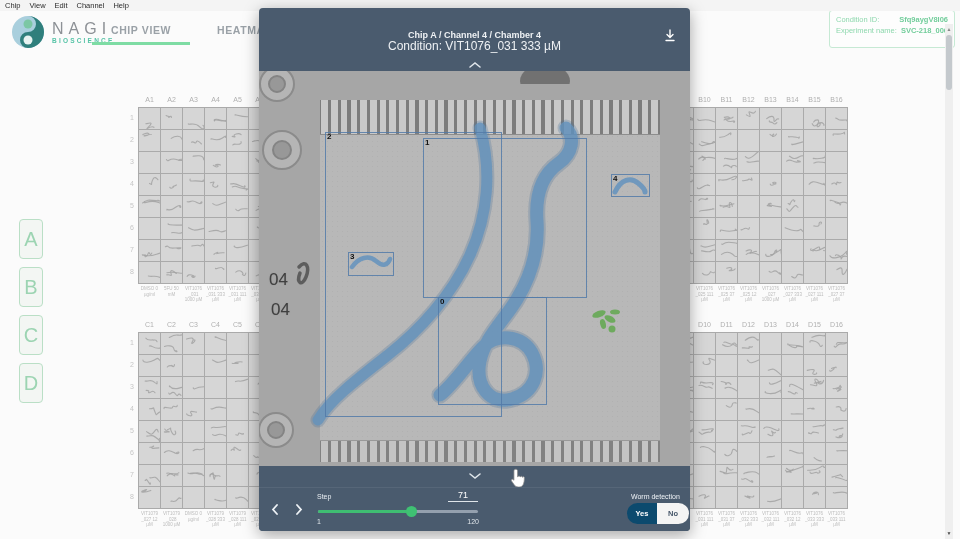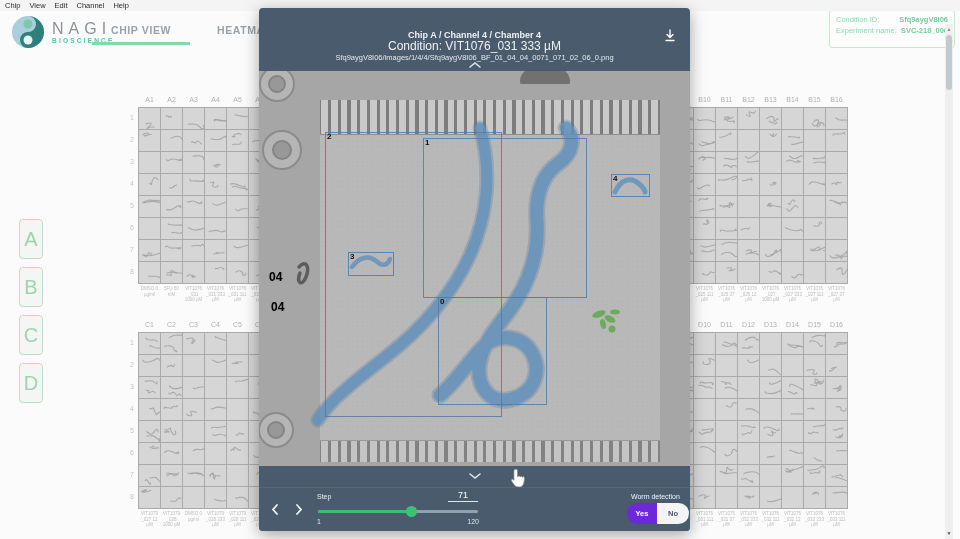--- a/index.html
+++ b/index.html
@@ -55,21 +55,21 @@
   .img-area{position:absolute;left:0;top:63px;width:431px;height:395px;background:#a6a6a6;overflow:hidden;}
   .chamber{position:absolute;left:61px;top:13px;width:340px;height:378px;background:#b8b8b8;
     background-image:radial-gradient(#b1b1b1 .5px,transparent .6px);background-size:5px 5px;}
   .chamber-topcap{position:absolute;left:0;top:0;width:340px;height:16px;background:#a6a6a6;}
   .comb-top{position:absolute;left:0;top:16px;width:340px;height:34px;
     background:repeating-linear-gradient(90deg,#7d7d7d 0 1.5px,#c9c9c9 1.5px 8px,#7d7d7d 8px 9.7px);
     border-bottom:1px solid #8d8d8d;}
   .comb-bottom{position:absolute;left:0;bottom:0;width:340px;height:21px;
     background:repeating-linear-gradient(90deg,#828282 0 1.5px,#c4c4c4 1.5px 8px,#828282 8px 9.7px);
     border-top:1px solid #999;}
-  .well-label{position:absolute;font-size:12px;font-weight:bold;color:#000000;z-index:2;
+  .well-label{position:absolute;font-size:17px;font-weight:normal;color:#404040;z-index:2;
     text-shadow:0 0 1px rgba(120,120,120,.6);}
   .worm-svg{position:absolute;left:0;top:0;}
   .det-box{position:absolute;border:1px solid rgba(82,122,168,.85);}
   .det-label{position:absolute;left:1px;top:-1px;font-size:8px;font-weight:bold;color:#101010;line-height:9px;}
   
   .collapse-bar{position:absolute;left:0;top:458px;width:431px;height:21px;background:#4a5b6e;}
   .chev-down{position:absolute;left:50%;margin-left:-7px;top:6px;width:14px;height:8px;cursor:pointer;}
   .cursor-hand{position:absolute;left:250px;top:1px;}
   .controls{position:absolute;left:0;top:479px;width:431px;height:44px;background:#4a5b6e;
     border-top:1px solid rgba(255,255,255,.07);}
@@ -80,21 +80,21 @@
     border-bottom:1px solid #dfe5ea;color:#fff;font-size:9px;text-align:center;padding:0 0 1px;
     font-family:"Liberation Sans",sans-serif;}
   .slider{position:absolute;left:59px;top:22px;width:160px;height:3px;background:#94a0ae;border-radius:2px;}
   .slider-fill{position:absolute;left:0;top:0;width:94px;height:3px;background:#3fbd72;border-radius:2px;}
   .slider-thumb{position:absolute;left:88px;top:-4px;width:11px;height:11px;border-radius:50%;background:#3fc173;}
   .range-min{position:absolute;left:58px;top:30px;font-size:7px;color:#dfe5ea;}
   .range-max{position:absolute;left:203px;top:30px;width:17px;text-align:right;font-size:7px;color:#dfe5ea;}
   .wd-label{position:absolute;left:372px;top:5px;font-size:7px;color:#eef2f6;}
   .toggle{position:absolute;left:368px;top:15px;width:62px;height:21px;border-radius:11px;overflow:hidden;
     display:flex;font-size:7.5px;font-weight:bold;}
-  .toggle .yes{flex:0 0 30px;background:#6d28d9;color:#fff;display:flex;align-items:center;justify-content:center;cursor:pointer;}
+  .toggle .yes{flex:0 0 30px;background:#0c4a6e;color:#fff;display:flex;align-items:center;justify-content:center;cursor:pointer;}
   .toggle .no{flex:0 0 32px;background:#f4f4f4;color:#46566a;display:flex;align-items:center;justify-content:center;cursor:pointer;}
   
   .scrollbar{position:absolute;left:945px;top:24px;width:8px;height:515px;background:#efefef;z-index:20;}
   .sb-up{position:absolute;left:0;top:0;width:8px;height:10px;font-size:5px;color:#888;text-align:center;line-height:10px;}
   .sb-thumb{position:absolute;left:1px;top:11px;width:6px;height:55px;background:#c4c9cd;border-radius:3px;}
   .sb-down{position:absolute;left:0;bottom:1px;width:8px;height:10px;font-size:5px;color:#4a4a4a;text-align:center;line-height:10px;}
 </style>
 </head>
 <body>
 
@@ -2638,21 +2638,20 @@
     <div>5</div>
     <div>6</div>
     <div>7</div>
     <div>8</div>
   </div>
 
 <div class="modal">
   <div class="modal-header">
     <div class="mh-line1">Chip A / Channel 4 / Chamber 4</div>
     <div class="mh-line2">Condition: VIT1076_031 333 µM</div>
-    <div class="mh-line3">Sfq9aygV8I06/images/1/4/4/Sfq9aygV8I06_BF_01_04_04_0071_071_02_06_0.png</div>
     <svg class="dl-btn" viewBox="0 0 16 16">
       <path d="M8 2 v7 M5 6.5 L8 9.5 L11 6.5" stroke="#fff" stroke-width="1.4" fill="none" stroke-linecap="round" stroke-linejoin="round"></path>
       <path d="M4 12.5 h8" stroke="#fff" stroke-width="1.4" stroke-linecap="round"></path>
     </svg>
     <svg class="chev-up" viewBox="0 0 14 8">
       <path d="M2 6 L7 2 L12 6" stroke="#dfe5ea" stroke-width="1.6" fill="none" stroke-linecap="round"></path>
     </svg>
   </div>
 
   <div class="img-area">

